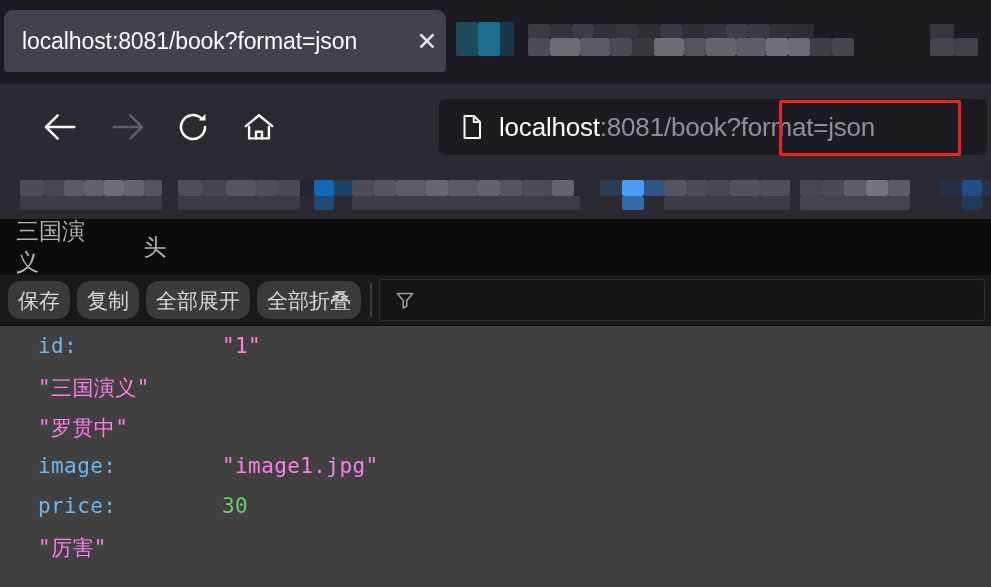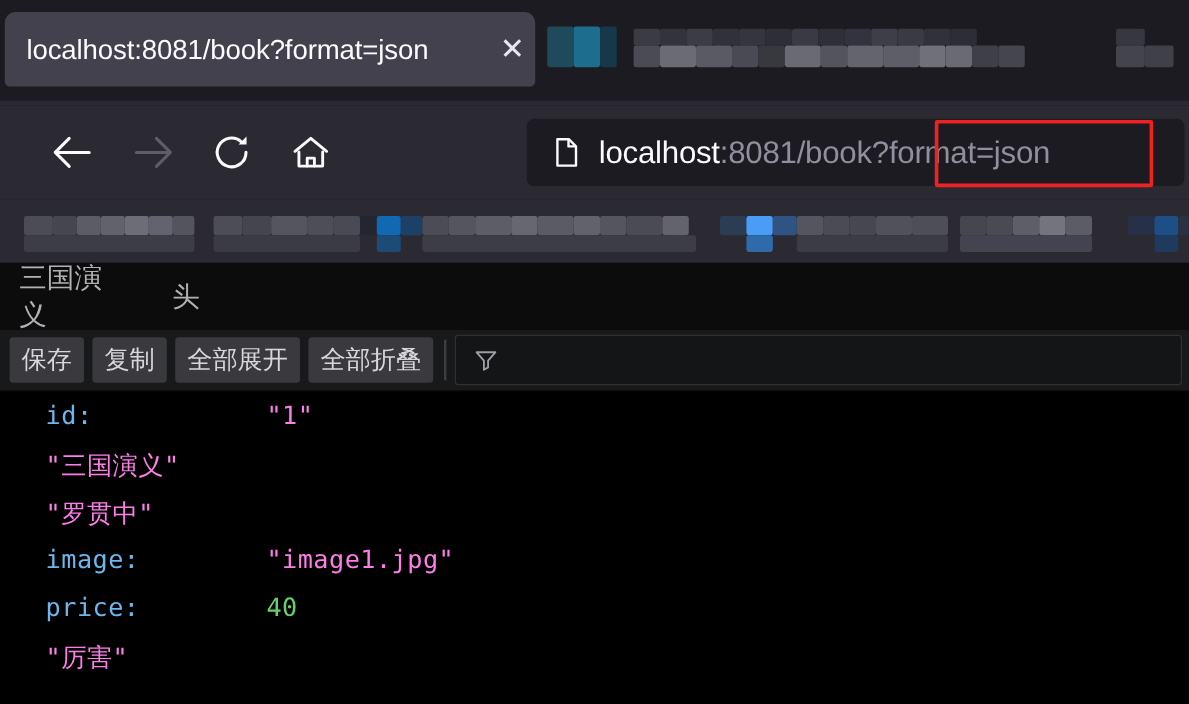--- a/index.html
+++ b/index.html
@@ -178,21 +178,21 @@
     display: flex;
     align-items: center;
     padding-left: 8px;
     border-bottom: 1px solid #0c0c0d;
   }
   .tb-btn {
     height: 38px;
     background: #3a3a3e;
     color: #d7d7db;
     border: none;
-    border-radius: 3px;
+    border-radius: 13px;
     font-size: 21px;
     font-family: "Liberation Sans", sans-serif;
     padding: 0 10px;
     margin-right: 7px;
     display: flex;
     align-items: center;
     line-height: 1;
   }
   .tb-sep {
     width: 2px; height: 34px;
@@ -214,21 +214,21 @@
   .filter-ph {
     color: #737a83;
     font-size: 22px;
     padding-left: 12px;
   }
 
   .json-body {
     position: absolute;
     left: 0; top: 326px;
     width: 991px; height: 261px;
-    background: #000000;
+    background: #404040;
     padding-top: 8px;
     font-family: "DejaVu Sans Mono", monospace;
   }
   .json-row {
     display: flex;
     align-items: baseline;
     height: 40px;
     padding-left: 38px;
   }
   .json-key {
@@ -459,21 +459,21 @@
       <span class="json-val string">"罗贯中"</span>
     </div>
 
     <div class="json-row">
       <span class="json-key">image:</span>
       <span class="json-val string">"image1.jpg"</span>
     </div>
 
     <div class="json-row">
       <span class="json-key">price:</span>
-      <span class="json-val number">40</span>
+      <span class="json-val number">30</span>
     </div>
 
     <div class="json-row">
       <span class="json-val string">"厉害"</span>
     </div>
 
   </div>
 
 
 </div>

